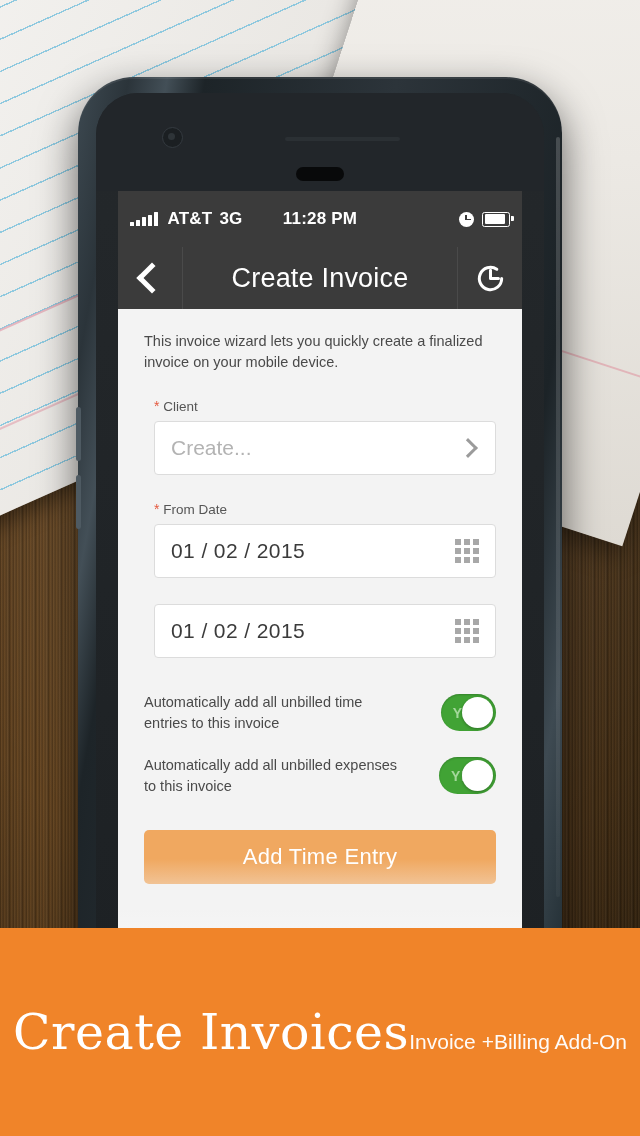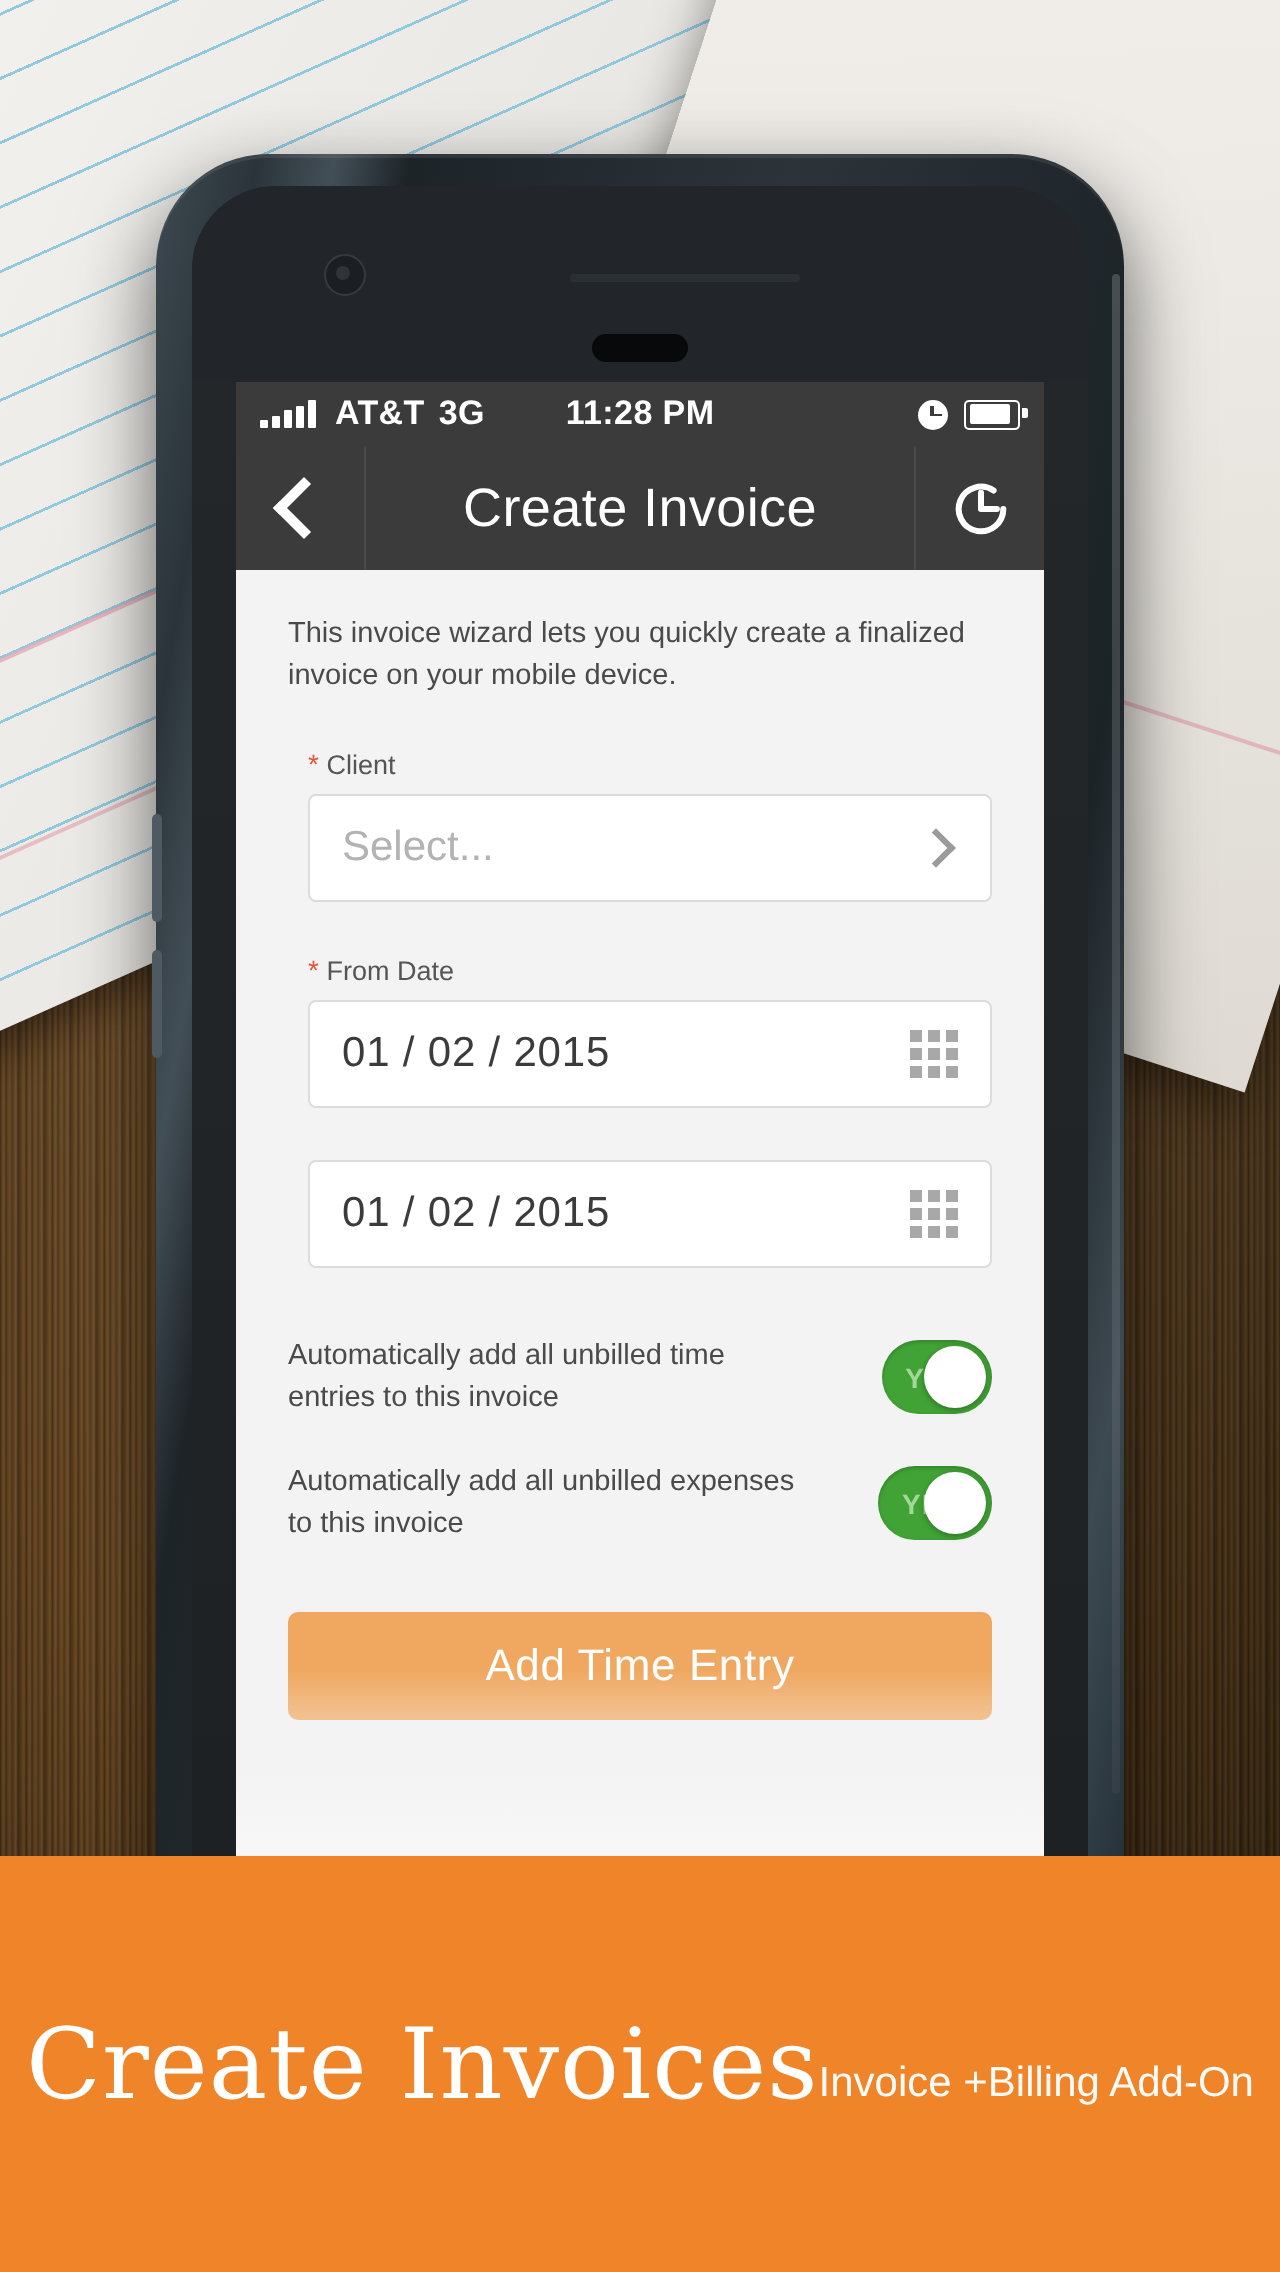--- a/index.html
+++ b/index.html
@@ -58,21 +58,21 @@
   .screen{position:absolute;left:22px;top:98px;width:404px;height:764px;background:#f3f3f3;overflow:hidden;}
 
   
   .edge-hl{position:absolute;right:2px;top:60px;width:4px;height:760px;border-radius:3px;
     background:linear-gradient(180deg,rgba(255,255,255,.18),rgba(255,255,255,.04));}
   .btn-vol{position:absolute;left:-2px;top:330px;width:5px;height:54px;border-radius:3px;background:#4e5a62;}
   .btn-vol2{position:absolute;left:-2px;top:398px;width:5px;height:54px;border-radius:3px;background:#4e5a62;}
 
   
   .statusbar{position:relative;height:32px;background:#3b3b3b;color:#fff;
-    display:flex;align-items:center;padding:0 12px;font-size:17px;font-weight:bold;letter-spacing:.2px;}
+    display:flex;align-items:center;padding:12px 12px;font-size:17px;font-weight:bold;letter-spacing:.2px;}
   .sig{display:flex;align-items:flex-end;gap:2.5px;height:14px;margin-right:10px;}
   .sig i{display:block;width:3.5px;background:#fff;border-radius:.5px;}
   .sig i:nth-child(1){height:4px}.sig i:nth-child(2){height:6.5px}
   .sig i:nth-child(3){height:9px}.sig i:nth-child(4){height:11.5px}.sig i:nth-child(5){height:14px}
   .carrier{font-size:17px}
   .net{font-size:17px;margin-left:7px}
   .sb-time{position:absolute;left:0;right:0;text-align:center;font-size:17px;pointer-events:none;}
   .sb-right{margin-left:auto;display:flex;align-items:center;gap:8px;position:relative;z-index:2;}
   .clk-mini{width:15px;height:15px;border-radius:50%;background:#fff;position:relative;}
   .clk-mini::before{content:"";position:absolute;left:6.4px;top:3px;width:1.6px;height:5px;background:#3b3b3b;}
@@ -193,21 +193,21 @@
         <div class="content">
 
           <div class="intro">This invoice wizard lets you quickly create a finalized invoice on your mobile device.</div>
 
           <div class="fld">
             <div class="lbl">
               <span class="req">*</span>
               <span>Client</span>
             </div>
             <div class="inputbox">
-              <span class="placeholder">Select...</span>
+              <span class="placeholder">Create...</span>
               <span class="chev-r"></span>
             </div>
           </div>
 
           <div class="fld">
             <div class="lbl">
               <span class="req">*</span>
               <span>From Date</span>
             </div>
             <div class="inputbox">

